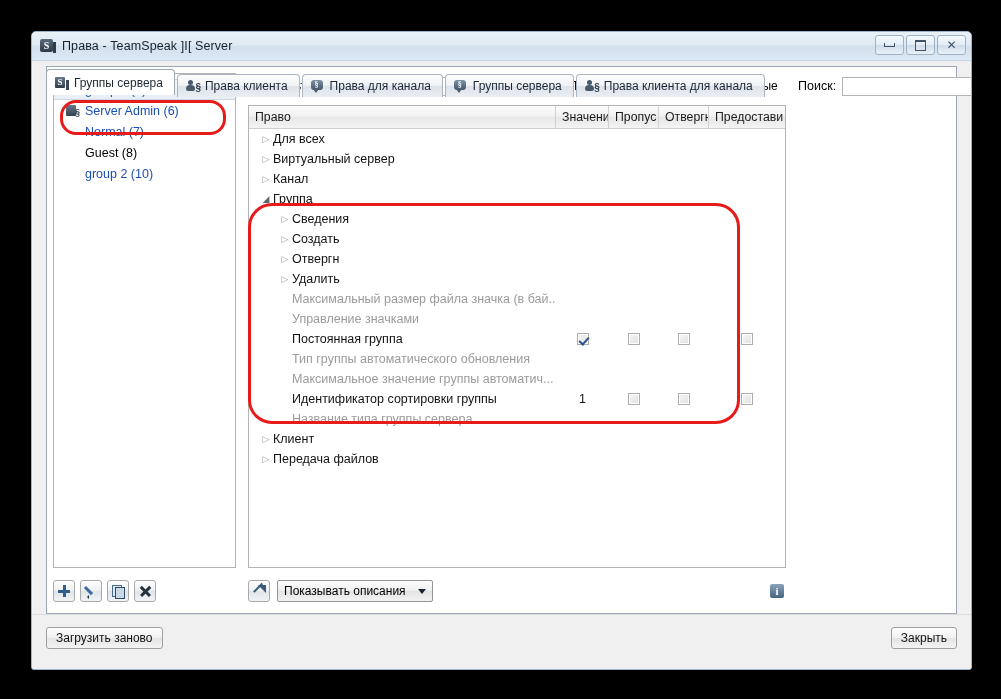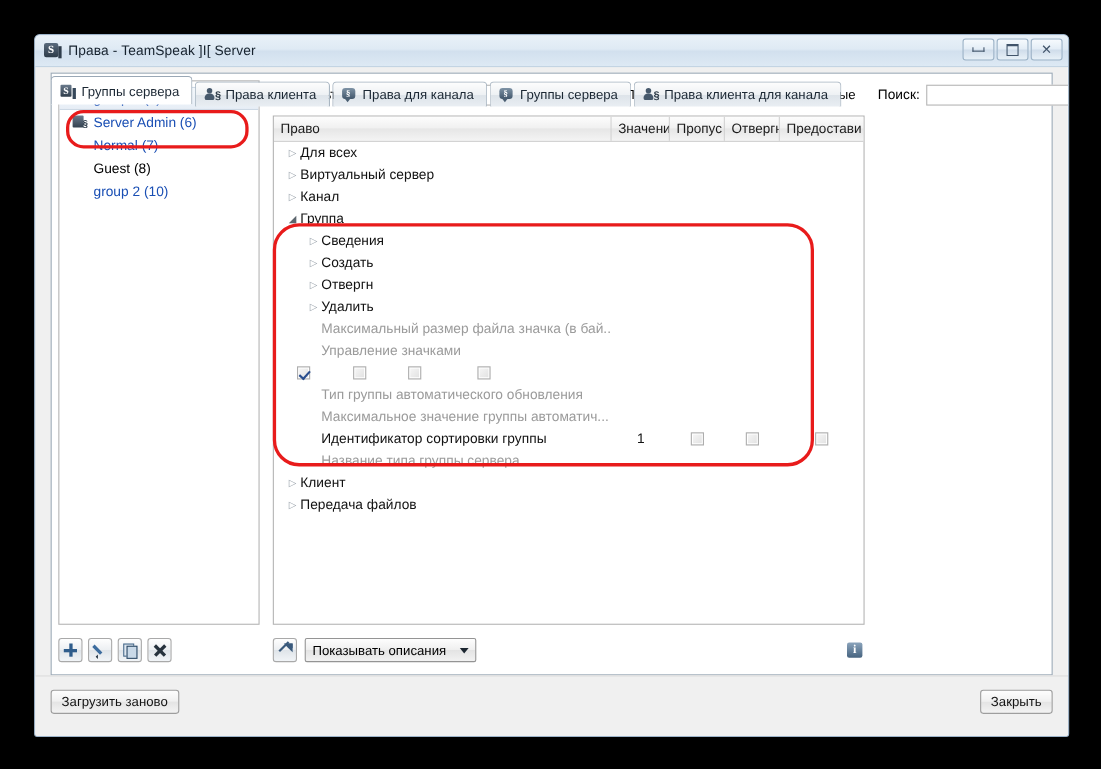--- a/index.html
+++ b/index.html
@@ -679,20 +679,24 @@
                 <div class="td0 ind-1">
                   <span class="twisty"></span>
                   <span class="row-dim">Управление значками</span>
                 </div>
                 <div class="td1"></div>
                 <div class="td2"></div>
                 <div class="td3"></div>
                 <div class="td4"></div>
               </div>
               <div class="trow">
+                <div class="td0 ind-1">
+                  <span class="twisty"></span>
+                  <span>Постоянная группа</span>
+                </div>
                 <div class="td1">
                   <span class="cbox small checked"></span>
                 </div>
                 <div class="td2">
                   <span class="cbox small"></span>
                 </div>
                 <div class="td3">
                   <span class="cbox small"></span>
                 </div>
                 <div class="td4">

